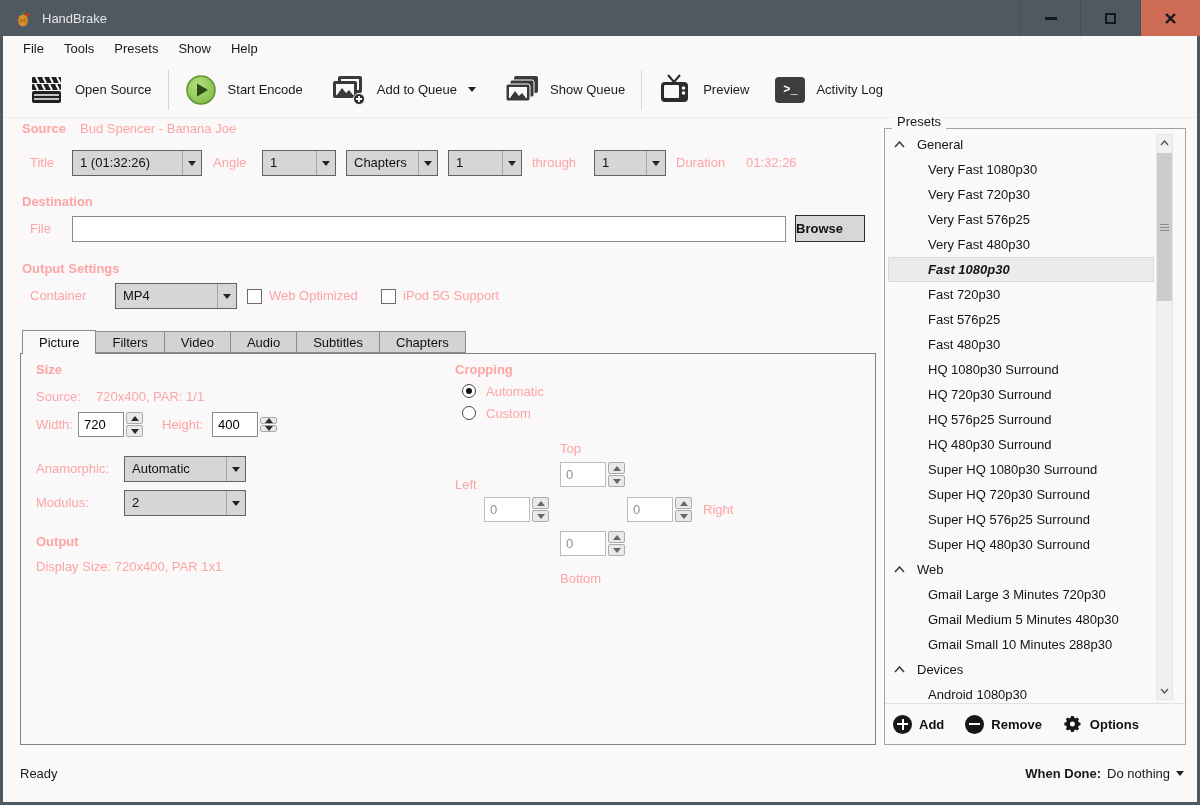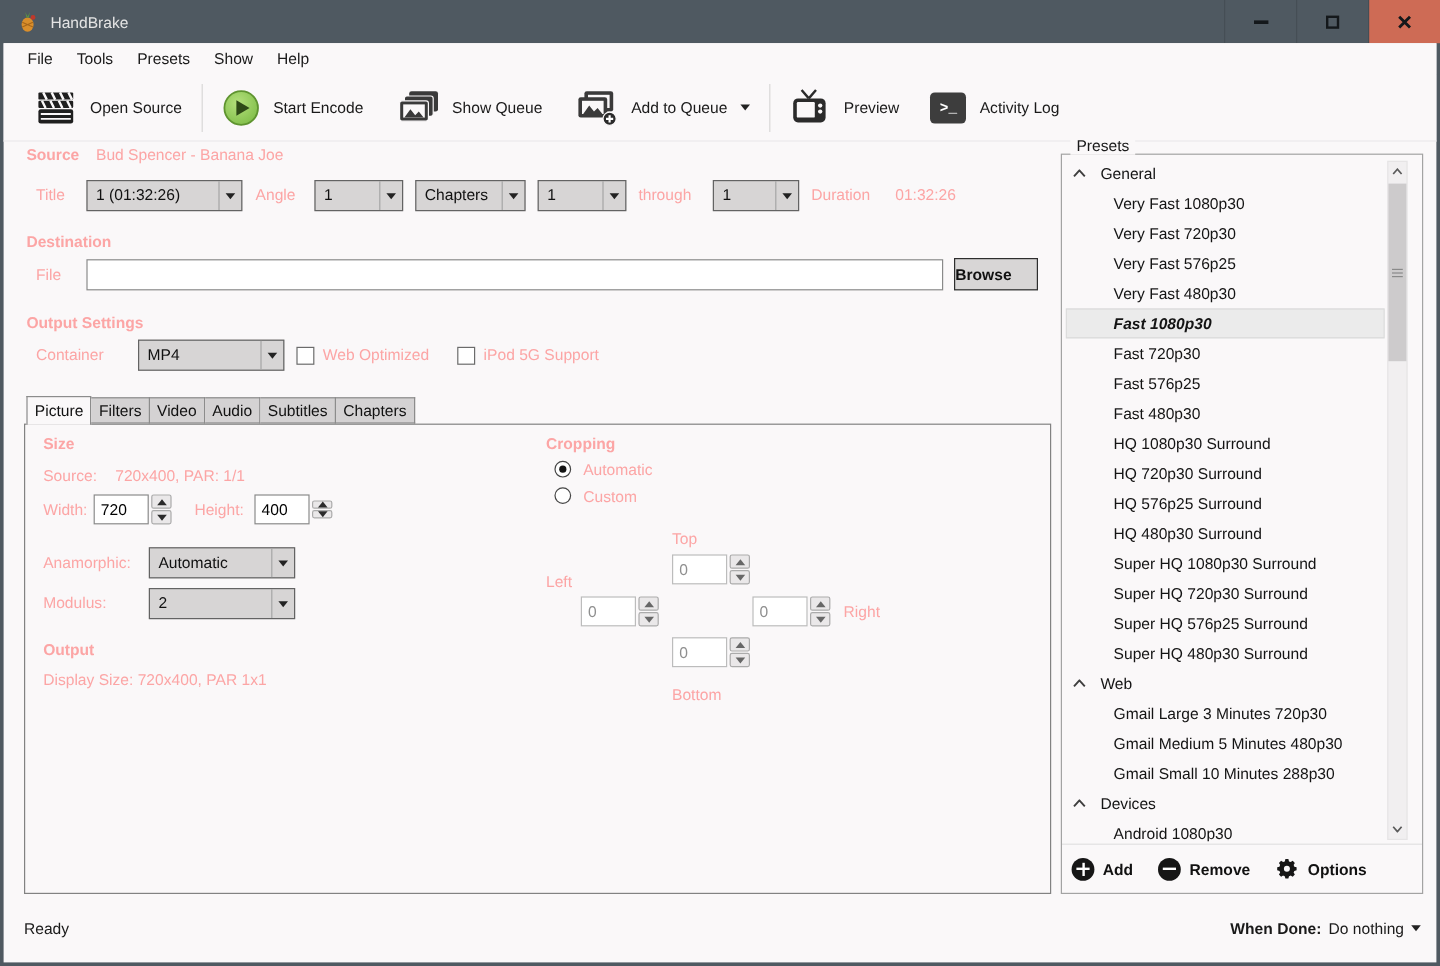--- a/index.html
+++ b/index.html
@@ -49,21 +49,21 @@
   .spin .btns { display:flex; flex-direction:column; width:17px; margin-left:2px; gap:1px; }
   .spin .b { flex:1; border:1px solid #ABABAB; border-radius:2px; background:#EAE8E9; display:flex; align-items:center; justify-content:center; }
   .tri-up { width:0; height:0; border-left:4px solid transparent; border-right:4px solid transparent; border-bottom:5px solid #2B2B2B; }
   .tri-dn { width:0; height:0; border-left:4px solid transparent; border-right:4px solid transparent; border-top:5px solid #2B2B2B; }
   .spin.dis .val { color:#8F8F8F; border-color:#BCBCBC; }
   .spin.dis .tri-up { border-bottom-color:#676767; }
   .spin.dis .tri-dn { border-top-color:#676767; }
 
   
   .tabstrip { position:absolute; left:22px; top:329px; height:24px; display:flex; align-items:flex-end; z-index:3; }
-  .tab { height:22px; line-height:22px; padding:0 6px; background:#D4D2D3; border:1px solid #8C8C8C; border-left:none; font-size:13px; color:#111; }
+  .tab { height:22px; line-height:22px; padding:0 16px; background:#D4D2D3; border:1px solid #8C8C8C; border-left:none; font-size:13px; color:#111; }
   .tab.active { height:24px; line-height:23px; background:#FAF8F9; border-left:1px solid #8C8C8C; border-bottom:none; margin-bottom:-1px; }
   .panel { position:absolute; left:20px; top:353px; width:856px; height:392px; border:1px solid #828282; z-index:1; }
 
   
   .presets-box { position:absolute; left:884px; top:128px; width:302px; height:617px; border:1px solid #A3A3A3; }
   .presets-legend { position:absolute; left:892px; top:114px; background:#FAF8F9; padding:0 5px; font-size:13px; color:#1A1A1A; z-index:2; }
   .preset-list { position:absolute; left:888px; top:132px; width:266px; height:569px; overflow:hidden; }
   .prow { display:flex; align-items:center; height:25px; font-size:13px; color:#141414; }
   .prow .chev { margin-left:6px; }
   .prow .glabel { margin-left:12px; }
@@ -143,41 +143,41 @@
             <stop offset="1" stop-color="#73B53C"></stop>
           </radialGradient>
         </defs>
         <circle cx="16" cy="16" r="14" fill="url(#pg)" stroke="#5F9430" stroke-width="1.5"></circle>
         <path d="M12 9.5 L23 16 L12 22.5 Z" fill="#2E4A17"></path>
       </svg>
       <span>Start Encode</span>
     </div>
     <div class="tbtn">
       <svg width="37" height="31" viewBox="0 0 37 31">
-        <rect x="12" y="2" width="24" height="17" rx="2" fill="#3A3A3A"></rect>
-        <rect x="8" y="6" width="24" height="17" rx="2" fill="#3A3A3A" stroke="#FAF8F9" stroke-width="1"></rect>
-        <rect x="4" y="10" width="24" height="17" rx="2" fill="#3A3A3A" stroke="#FAF8F9" stroke-width="1"></rect>
-        <rect x="7" y="13" width="18" height="11" fill="#FAF8F9"></rect>
-        <path d="M8 24 L13 17 L17 22 L20 19 L24 24 Z" fill="#3A3A3A"></path>
-      </svg>
-      <span>Show Queue</span>
-    </div>
-    <div class="tbtn">
-      <svg width="37" height="31" viewBox="0 0 37 31">
         <rect x="9" y="2" width="24" height="17" rx="2" fill="#3A3A3A"></rect>
         <rect x="12" y="5" width="18" height="11" fill="#FAF8F9"></rect>
         <rect x="4" y="7" width="24" height="17" rx="2" fill="#3A3A3A"></rect>
         <rect x="7" y="10" width="18" height="11" fill="#FAF8F9"></rect>
         <path d="M8 21 L13 14 L17 19 L20 16 L24 21 Z" fill="#3A3A3A"></path>
         <circle cx="30" cy="25" r="5.5" fill="#2B2B2B" stroke="#FAF8F9" stroke-width="1"></circle>
         <path d="M27 25 H33 M30 22 V28" stroke="#fff" stroke-width="1.8"></path>
       </svg>
       <span>Add to Queue</span>
       <span class="caret-down"></span>
     </div>
+    <div class="tbtn">
+      <svg width="37" height="31" viewBox="0 0 37 31">
+        <rect x="12" y="2" width="24" height="17" rx="2" fill="#3A3A3A"></rect>
+        <rect x="8" y="6" width="24" height="17" rx="2" fill="#3A3A3A" stroke="#FAF8F9" stroke-width="1"></rect>
+        <rect x="4" y="10" width="24" height="17" rx="2" fill="#3A3A3A" stroke="#FAF8F9" stroke-width="1"></rect>
+        <rect x="7" y="13" width="18" height="11" fill="#FAF8F9"></rect>
+        <path d="M8 24 L13 17 L17 22 L20 19 L24 24 Z" fill="#3A3A3A"></path>
+      </svg>
+      <span>Show Queue</span>
+    </div>
     <div class="tsep"></div>
     <div class="tbtn">
       <svg width="34" height="31" viewBox="0 0 34 31">
         <path d="M10 1 L16 8 M22 1 L16 8" stroke="#2B2B2B" stroke-width="2"></path>
         <rect x="3" y="8" width="27" height="20" rx="4" fill="#2B2B2B"></rect>
         <rect x="6" y="11" width="15" height="13" rx="1" fill="#FAF8F9"></rect>
         <circle cx="25.5" cy="14" r="1.8" fill="#FAF8F9"></circle>
         <circle cx="25.5" cy="19" r="1.8" fill="#FAF8F9"></circle>
       </svg>
       <span>Preview</span>

